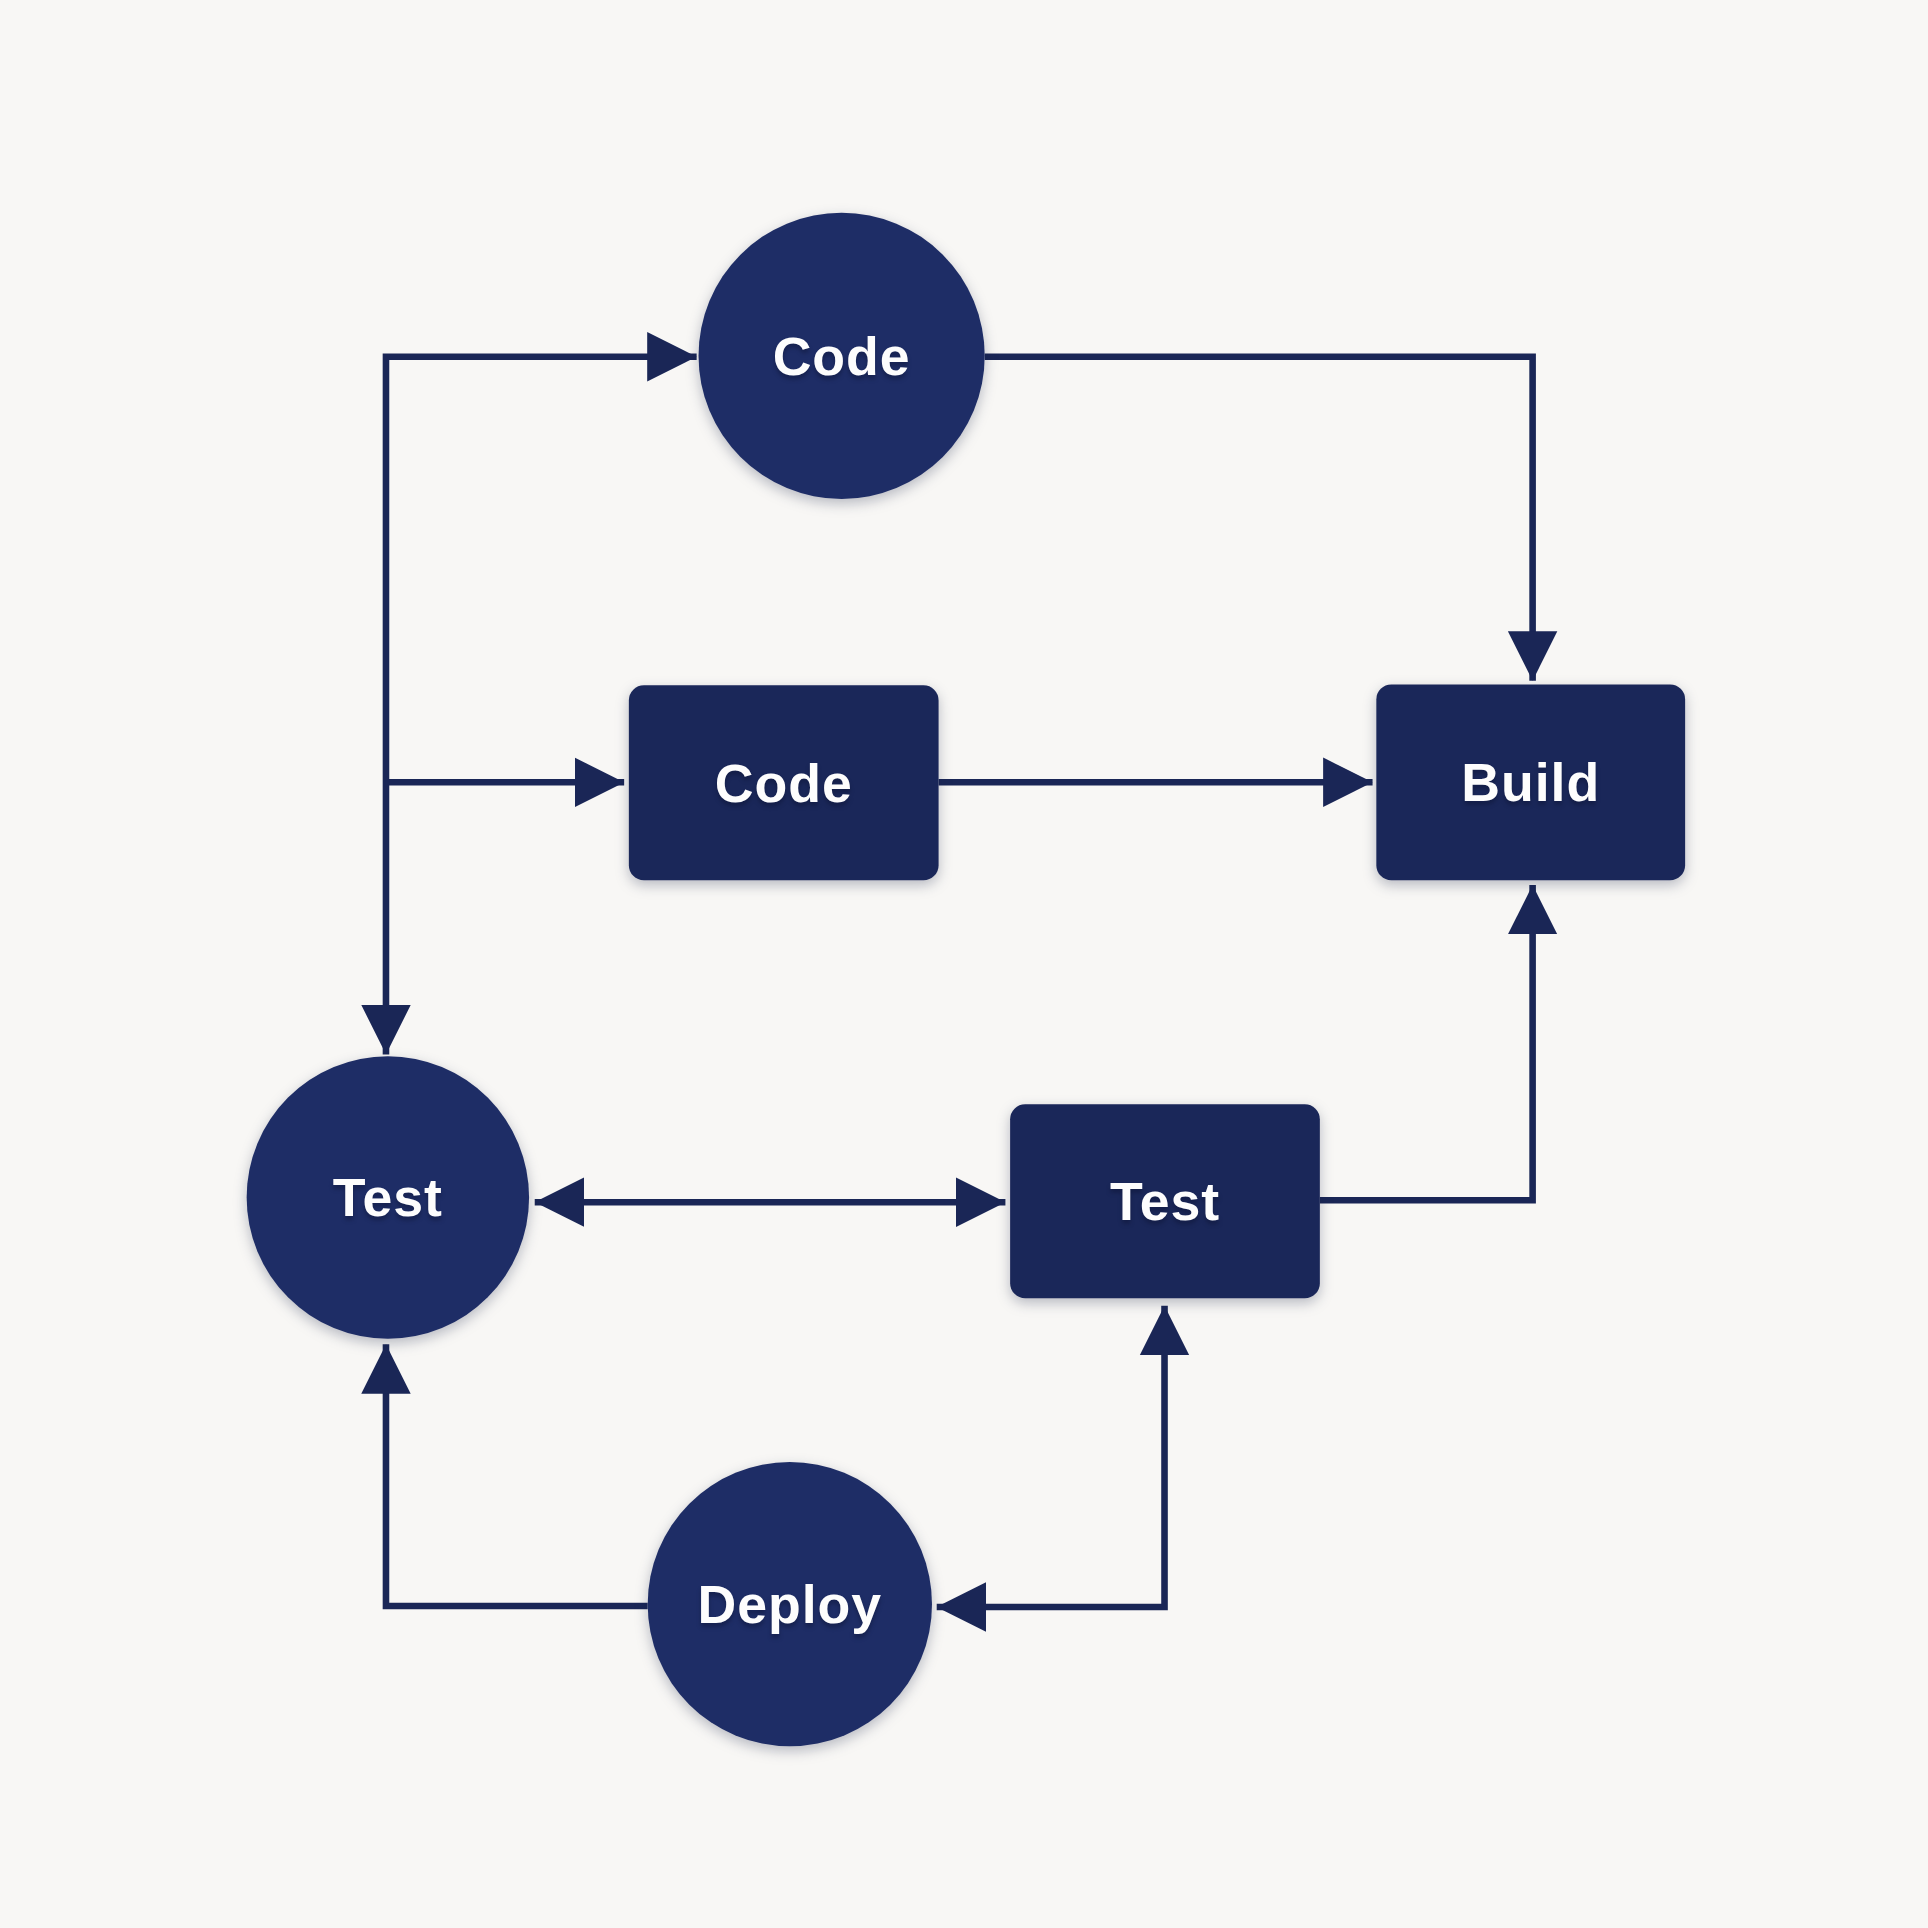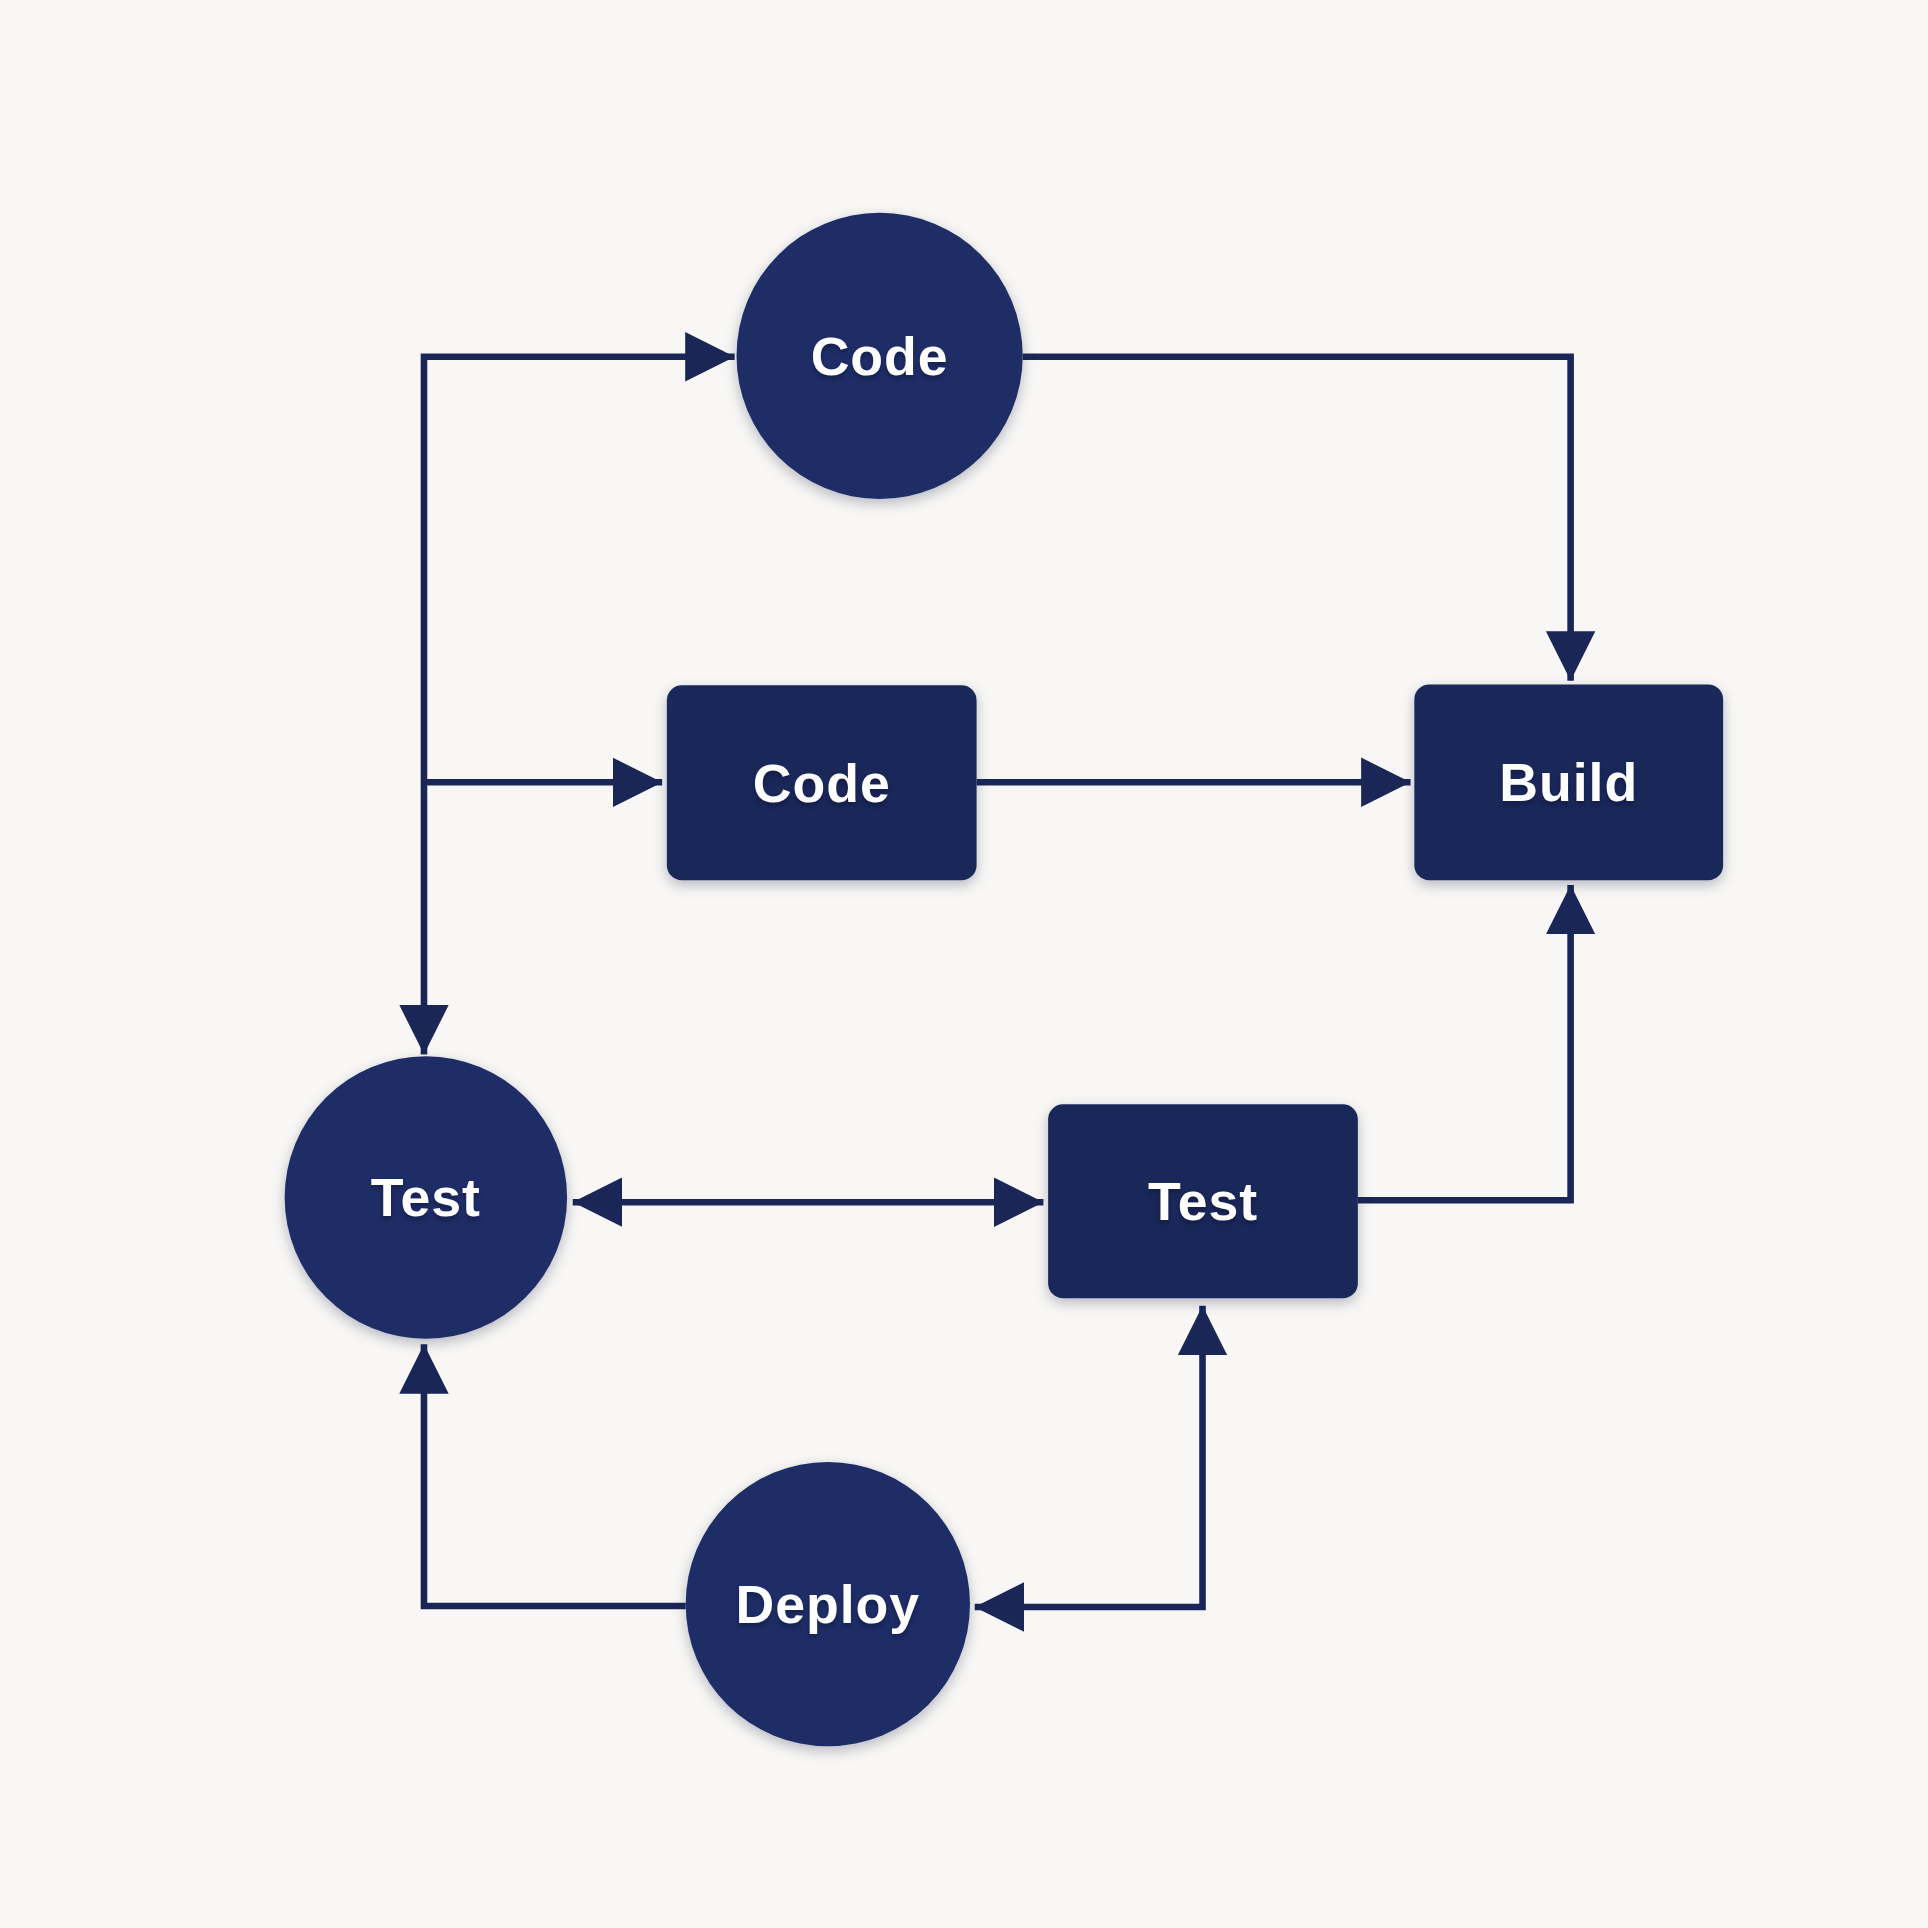--- a/index.html
+++ b/index.html
@@ -10,21 +10,20 @@
     width: 1928px;
     height: 1928px;
     background: #f8f7f5;
     font-family: "Liberation Sans", sans-serif;
     overflow: hidden;
   }
   #diagram-root {
     width: 1558px;
     height: 1928px;
     position: relative;
-    padding-left: 38px;
   }
   svg {
     display: block;
   }
   .node {
     filter: drop-shadow(0px 5px 7px rgba(15, 24, 60, 0.28));
   }
   .edge {
     fill: none;
     stroke-linejoin: miter;

